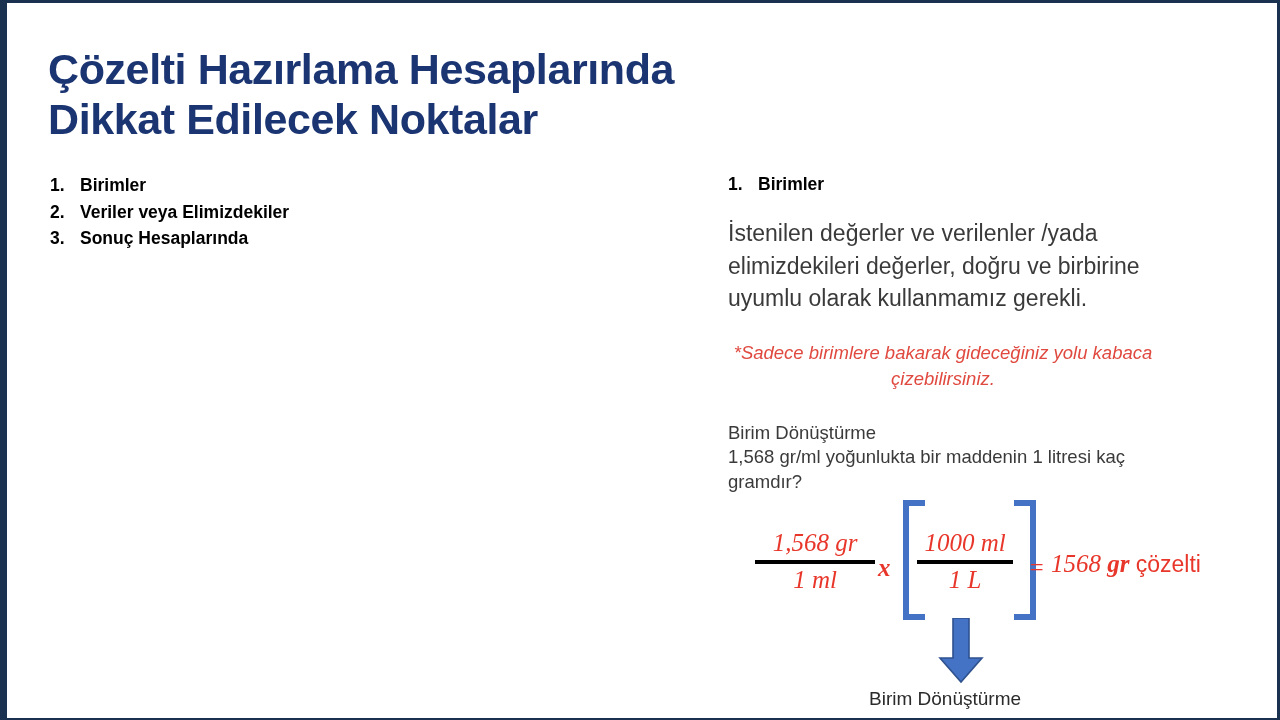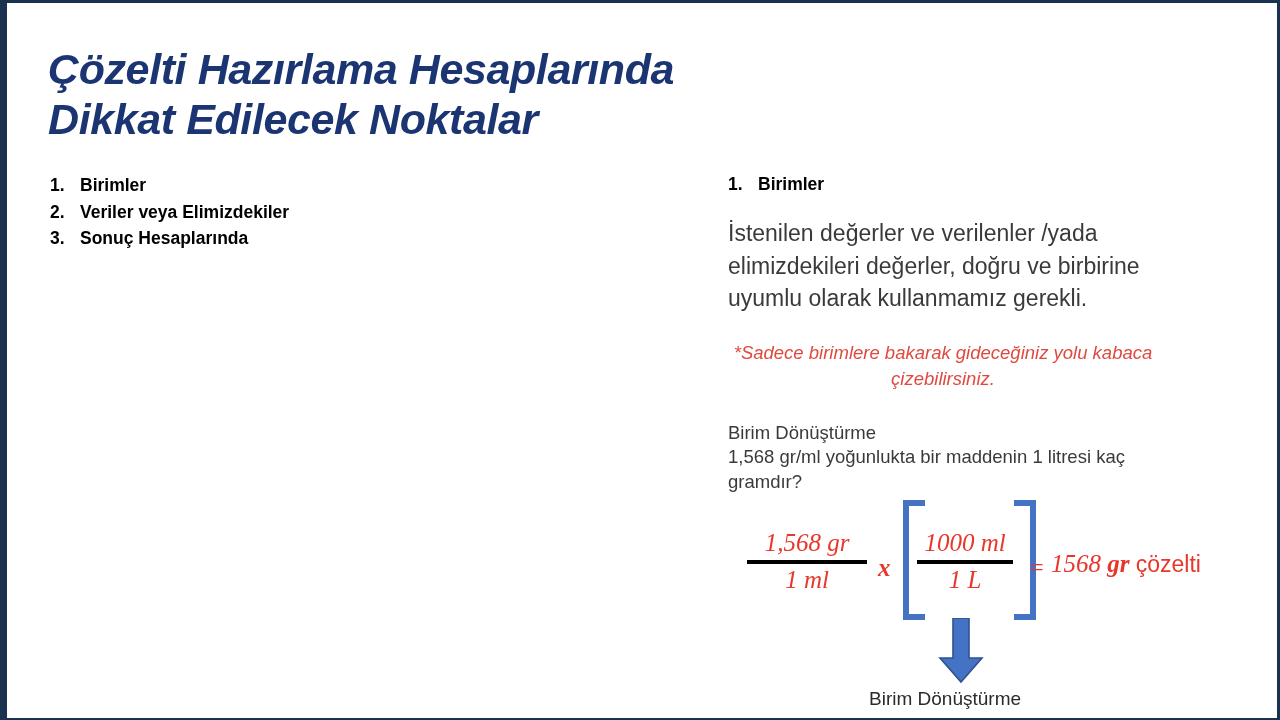--- a/index.html
+++ b/index.html
@@ -43,21 +43,21 @@
     position: absolute;
     left: 48px;
     top: 44px;
     width: 820px;
     color: #1b3572;
     font-size: 43px;
     font-weight: bold;
     line-height: 1.17;
     letter-spacing: -0.4px;
   }
-  #title .tline { display: block; font-style: italic; }
+  #title .tline { display: block; }
 
   
   #left-list {
     position: absolute;
     left: 50px;
     top: 172px;
     width: 520px;
     color: #000000;
     font-size: 17.5px;
     font-weight: bold;
@@ -135,21 +135,21 @@
     font-size: 25px;
     line-height: 1.05;
     white-space: nowrap;
   }
   .frac .bar {
     height: 4px;
     background: #000000;
     margin: 4px 0 3px 0;
   }
   
-  #frac-left { left: 2px; top: 32px; width: 120px; }
+  #frac-left { left: 10px; top: 32px; width: 120px; }
   
   #times {
     position: absolute;
     left: 133px;
     top: 56px;
     font-size: 25px;
     font-weight: bold;
   }
   
   #bracket-group {

